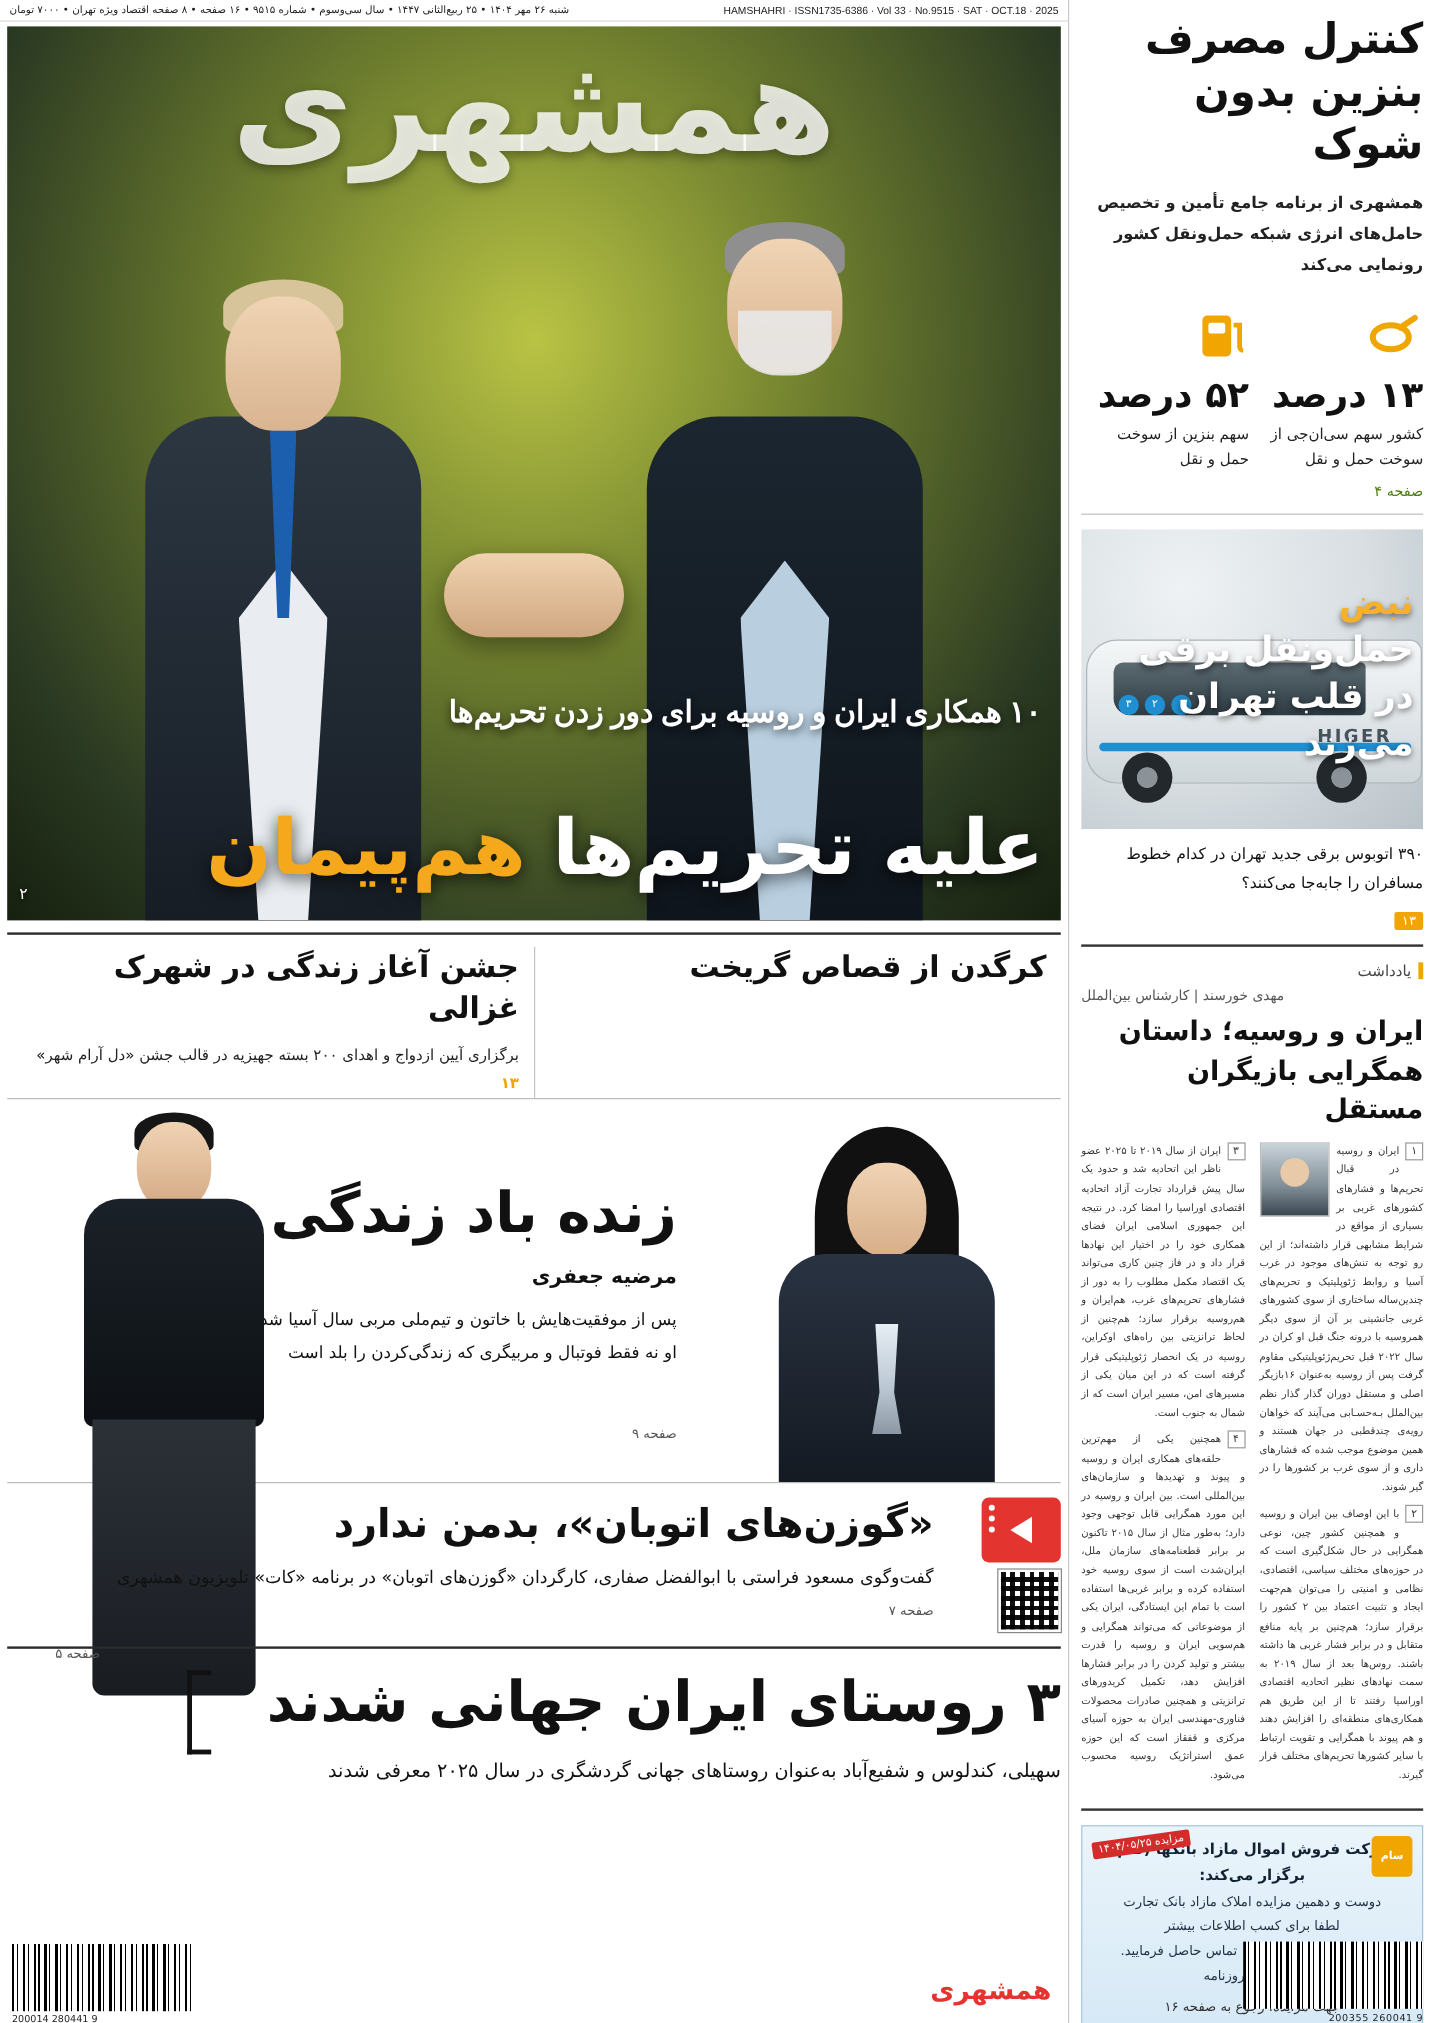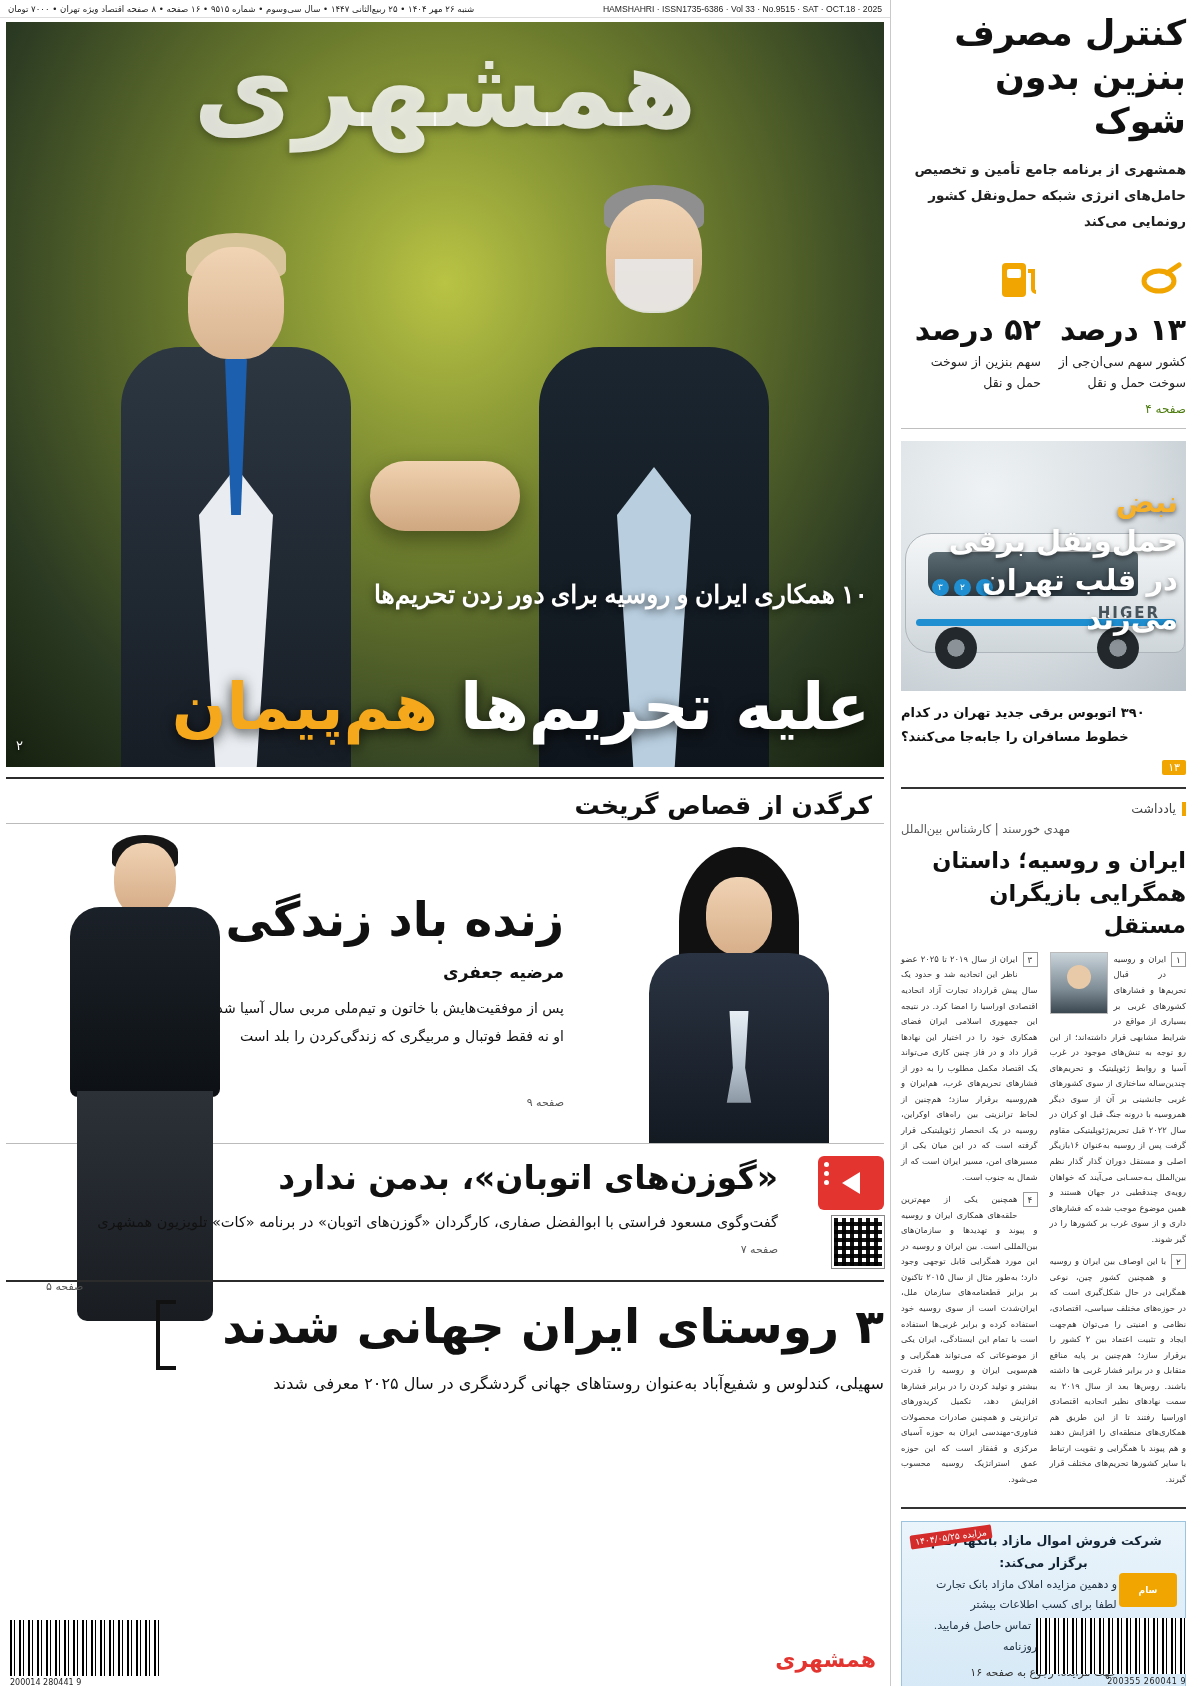--- a/index.html
+++ b/index.html
@@ -86,21 +86,21 @@
   .bus-badge {
     width: 17px; height: 17px; border-radius: 50%; background: #1f8fd1;
     color: #fff; font-size: 9px; display: flex; align-items: center; justify-content: center;
   }
   .bus-headline {
     position: absolute; right: 8px; top: 42px; text-align: right;
     font-size: 29px; font-weight: bold; line-height: 1.35;
     color: #ffffff; text-shadow: 0 2px 5px rgba(0,0,0,.55);
   }
   .bus-headline .accent { color: #f6b12b; }
-  .bus-caption { font-size: 13px; line-height: 1.9; color: #111; text-align: left; margin-top: 10px; font-weight: bold; }
+  .bus-caption { font-size: 13px; line-height: 1.9; color: #111; text-align: right; margin-top: 10px; }
 
   
   .note-head { display: flex; align-items: center; gap: 6px; justify-content: flex-start; }
   .note-bar { width: 4px; height: 14px; background: #f0a500; }
   .note-head span { font-size: 12.5px; color: #444; }
   .note-author { font-size: 11.5px; color: #555; text-align: left; margin: 6px 0 8px; }
   .note-title {
     font-size: 22.5px; font-weight: bold; line-height: 1.45; text-align: right; color: #111;
   }
   .note-body { margin-top: 10px; position: relative; }
@@ -131,23 +131,23 @@
     background: linear-gradient(180deg,#eaf4fb 0%, #d6e9f6 100%);
     border: 1px solid #9cc4de;
   }
   .ad-title { font-size: 12.5px; font-weight: bold; color: #123; text-align: center; line-height: 1.8; }
   .ad-line { font-size: 11px; color: #234; text-align: center; line-height: 1.9; }
   .ad-stamp {
     position: absolute; left: 8px; top: 8px; background: #d42b2b; color: #fff;
     font-size: 9px; padding: 2px 5px; border-radius: 2px; transform: rotate(-8deg);
   }
   .ad-logo-sq {
-    position: absolute; right: 8px; top: 8px; width: 58px; height: 34px;
+    position: absolute; right: 8px; top: 8px; width: 34px; height: 34px;
     background: #f0a500; color: #fff; font-size: 9px; display: flex;
-    align-items: center; justify-content: center; border-radius: 4px; font-weight: bold; margin-top: 43px;
+    align-items: center; justify-content: center; border-radius: 4px; font-weight: bold;
   }
   .ad-gold {
     background: linear-gradient(180deg,#fde9b8 0%, #f6cf72 100%);
     border: 1px solid #d9a93c; margin-top: 12px; padding: 10px 8px;
   }
   .ad-gold-title { font-size: 15px; font-weight: bold; color: #3a2a05; text-align: right; line-height: 1.75; }
   .ad-foot { font-size: 11px; text-align: center; margin-top: 8px; color: #333; }
 
   
   .barcode {
@@ -504,20 +504,27 @@
         <span>علیه تحریم‌ها</span>
         <span class="accent">هم‌پیمان</span>
       </h1>
       <div class="hero-pageref">۲</div>
     </section>
 
     <section class="tri">
       <article class="tri-col">
         <h3 class="tri-title">کرگدن از قصاص گریخت</h3>
       </article>
+      <article class="tri-col">
+        <h3 class="tri-title">جشن آغاز زندگی در شهرک غزالی</h3>
+        <p class="tri-sub">
+          <span>برگزاری آیین ازدواج و اهدای ۲۰۰ بسته جهیزیه در قالب جشن «دل آرام شهر»</span>
+          <span class="tri-ref">۱۳</span>
+        </p>
+      </article>
     </section>
 
     <section class="living">
       <div class="person-right">
         <div class="pf-hijab"></div>
         <div class="pf-head" style="top:34px"></div>
         <div class="pf-body"></div>
         <div class="trophy"></div>
       </div>
 

